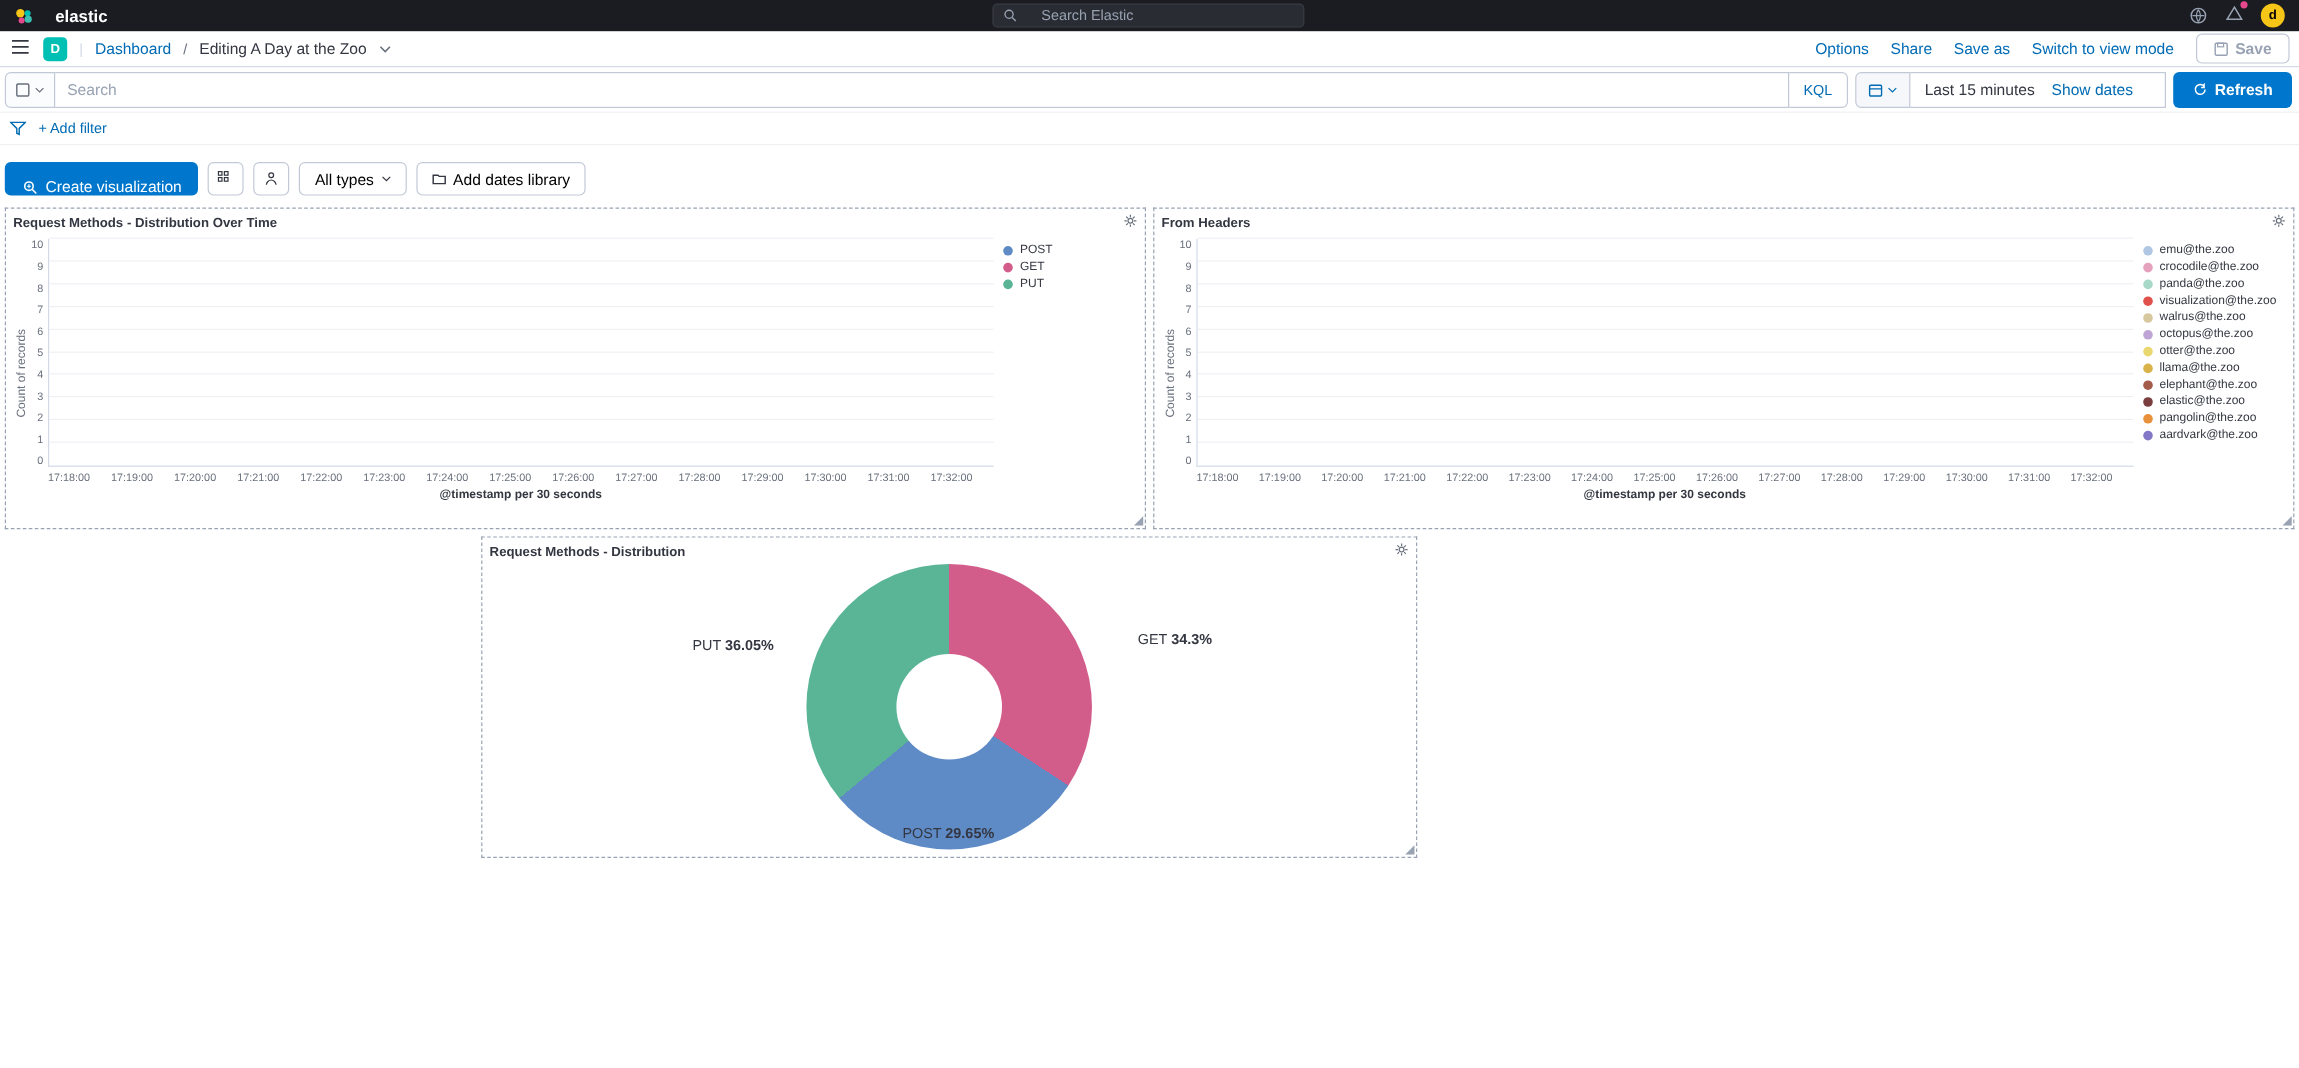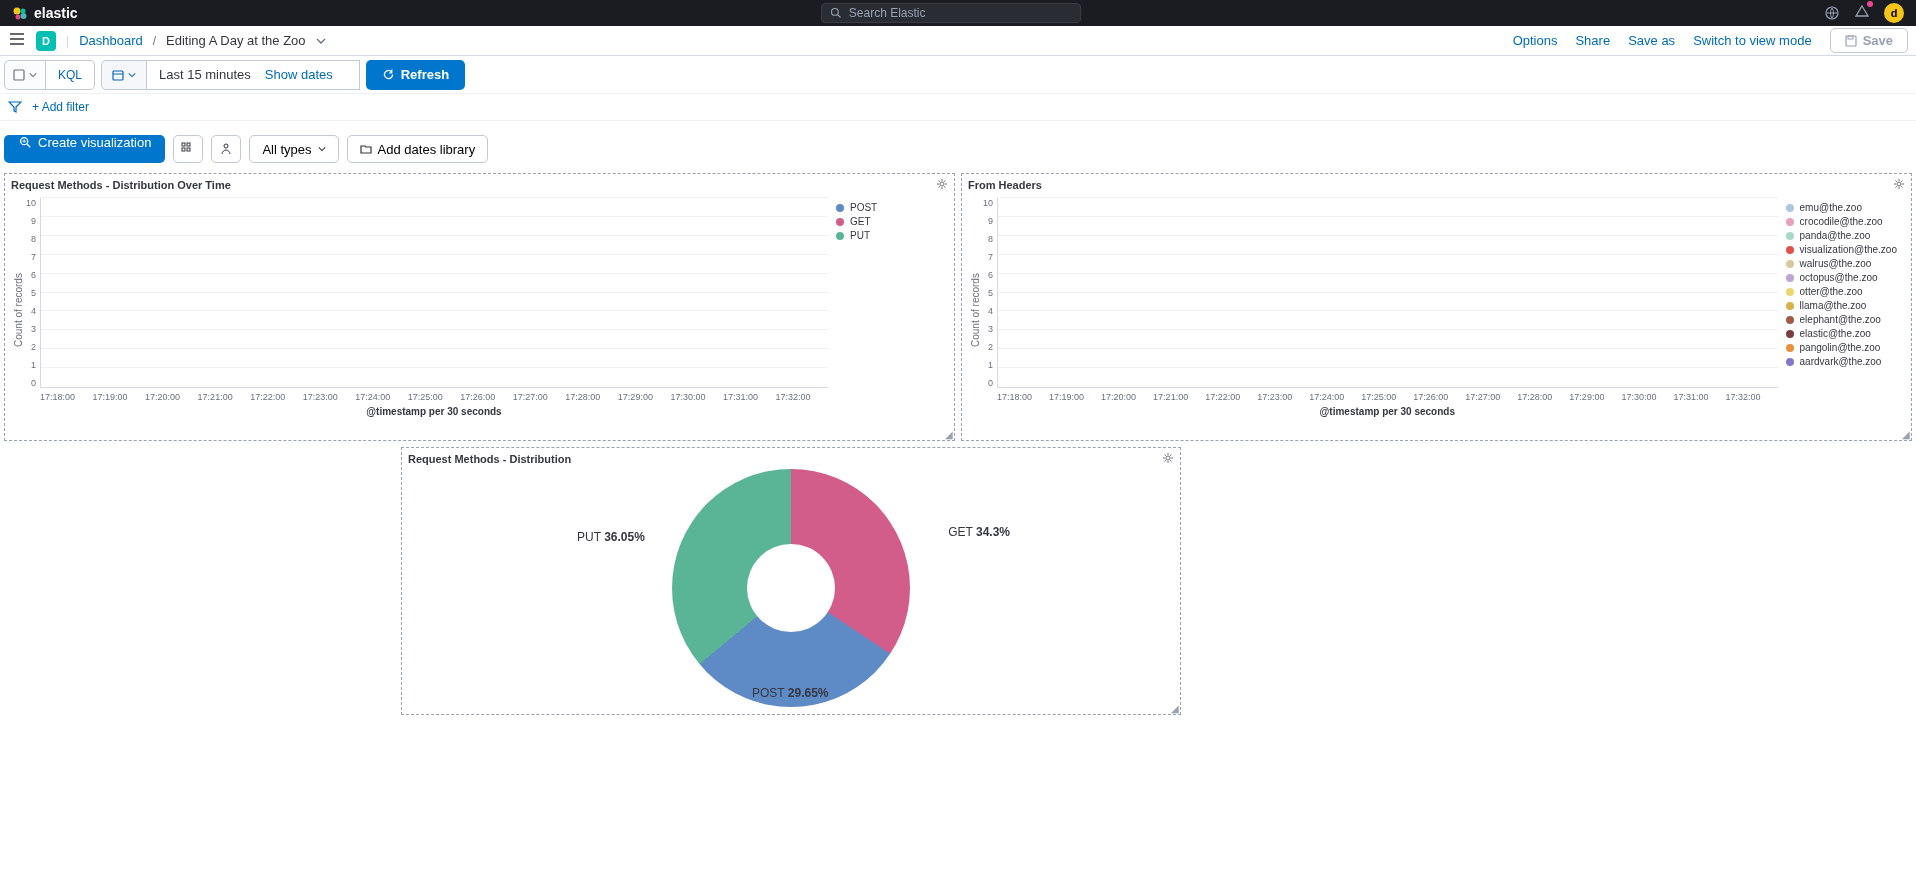--- a/index.html
+++ b/index.html
@@ -1,21 +1,21 @@
 <!DOCTYPE html>
 <html><head>
 <meta charset="utf-8">
 <style>
 *{box-sizing:border-box;margin:0;padding:0;font-family:-apple-system,BlinkMacSystemFont,"Segoe UI",Helvetica,Arial,sans-serif}
 body{background:#fff;font-size:12px;color:#343741}
 .top-bar{background:#1a1c21;height:26px;display:flex;align-items:center;padding:0 12px;color:#fff}
-.logo{display:flex;align-items:flex-end;gap:6px;font-size:14px;font-weight:600}
+.logo{display:flex;align-items:flex-end;gap:18px;font-size:14px;font-weight:600}
 .logo-mark{width:16px;height:16px}
 .top-search{flex:1;display:flex;justify-content:center}
-.top-search-box{width:260px;background:#2a2c33;border:1px solid #3a3c43;border-radius:4px;height:20px;display:flex;align-items:center;padding:0 8px;gap:7px;color:#98a2b3}
+.top-search-box{width:260px;background:#2a2c33;border:1px solid #3a3c43;border-radius:4px;height:20px;display:flex;align-items:center;padding:0 8px;gap:20px;color:#98a2b3}
 .top-icons{display:flex;align-items:center;gap:14px}
 .avatar{width:20px;height:20px;border-radius:50%;background:#f5c518;color:#000;display:flex;align-items:center;justify-content:center;font-size:11px;font-weight:600}
 .nav-row{height:30px;border-bottom:1px solid #d3dae6;display:flex;align-items:center;padding:0 8px;gap:10px}
 .burger{width:18px;text-align:center;cursor:pointer}
 .space-badge{width:20px;height:20px;background:#00bfb3;border-radius:4px;color:#fff;display:flex;align-items:center;justify-content:center;font-weight:700;font-size:11px}
 .crumb{color:#006bb4;font-size:13px}
 .crumb-sep{color:#69707d}
 .editing{color:#343741;font-size:13px}
 .nav-right{margin-left:auto;display:flex;align-items:center;gap:18px}
 .link{color:#006bb4;font-size:13px;cursor:pointer}
@@ -27,21 +27,21 @@
 .kql{border:1px solid #c2c9d6;border-left:none;height:30px;padding:0 12px;display:flex;align-items:center;color:#006bb4;font-size:12px;border-radius:0 5px 5px 0}
 .date-group{margin-left:6px;display:flex}
 .date-cal{border:1px solid #c2c9d6;background:#f5f7fa;height:30px;padding:0 10px;display:flex;align-items:center;gap:4px;border-radius:5px 0 0 5px;color:#006bb4}
 .date-text{border:1px solid #c2c9d6;border-left:none;height:30px;padding:0 12px;display:flex;align-items:center;min-width:180px;font-size:13px}
 .show-dates{color:#006bb4;margin-left:auto;padding:0 14px;font-size:13px}
 .refresh-btn{background:#07c;color:#fff;border:none;height:30px;padding:0 16px;border-radius:5px;display:flex;align-items:center;gap:6px;font-size:13px;font-weight:600;margin-right:2px}
 .filter-row{padding:6px 8px;display:flex;align-items:center;gap:10px;border-bottom:1px solid #eef0f4}
 .filter-icon{color:#006bb4}
 .add-filter{color:#006bb4;font-size:12px}
 .toolbar{padding:14px 4px 10px;display:flex;align-items:center;gap:8px}
-.btn-primary{background:#07c;color:#fff;border:none;height:28px;padding:0 14px;border-radius:5px;display:flex;align-items:flex-start;gap:6px;font-size:13px;font-weight:500}
+.btn-primary{background:#07c;color:#fff;border:none;height:28px;padding:0 14px;border-radius:5px;display:flex;align-items:flex-end;gap:6px;font-size:13px;font-weight:500}
 .icon-btn{border:1px solid #c2c9d6;background:#fff;height:28px;width:30px;border-radius:5px;display:flex;align-items:center;justify-content:center;color:#343741}
 .type-btn,.lib-btn{border:1px solid #c2c9d6;background:#fff;height:28px;padding:0 12px;border-radius:5px;display:flex;align-items:center;gap:6px;font-size:13px}
 .dash-grid{display:flex;flex-wrap:wrap;gap:6px;padding:0 4px}
 .panel{border:1px dashed #98a2b3;background:#fff;position:relative}
 .panel-h{display:flex;align-items:center;padding:4px 6px;font-size:11px;font-weight:700;color:#343741}
 .panel-h .gear{margin-left:auto;color:#69707d;cursor:pointer}
 .panel1,.panel2{width:calc(50% - 3px);height:268px}
 .panel3{width:780px;height:268px;margin-left:397px}
 .chart-body{display:flex;height:230px;padding:2px 6px 4px}
 .ylabel{writing-mode:vertical-rl;transform:rotate(180deg);font-size:10px;color:#69707d;text-align:center;padding:0 2px}
@@ -138,20 +138,23 @@
 
 <div class="query-row">
   <div class="addon left">
     <svg width="12" height="12" viewBox="0 0 12 12">
         <rect x="1" y="1" width="10" height="10" rx="1" fill="none" stroke="#69707d" stroke-width="1.2"></rect>
       </svg>
     <svg width="8" height="8" viewBox="0 0 10 10">
         <path d="M1 3l4 4 4-4" fill="none" stroke="#69707d" stroke-width="1.3"></path>
       </svg>
   </div>
+  <div class="search-main">
+      <span>Search</span>
+    </div>
   <div class="kql">
       <span>KQL</span>
     </div>
   <div class="date-group">
     <div class="date-cal">
       <svg width="12" height="12" viewBox="0 0 12 12">
           <rect x="1" y="2" width="10" height="9" rx="1" fill="none" stroke="#006bb4" stroke-width="1.2"></rect>
           <line x1="1" y1="5" x2="11" y2="5" stroke="#006bb4"></line>
         </svg>
       <svg width="8" height="8" viewBox="0 0 10 10">

